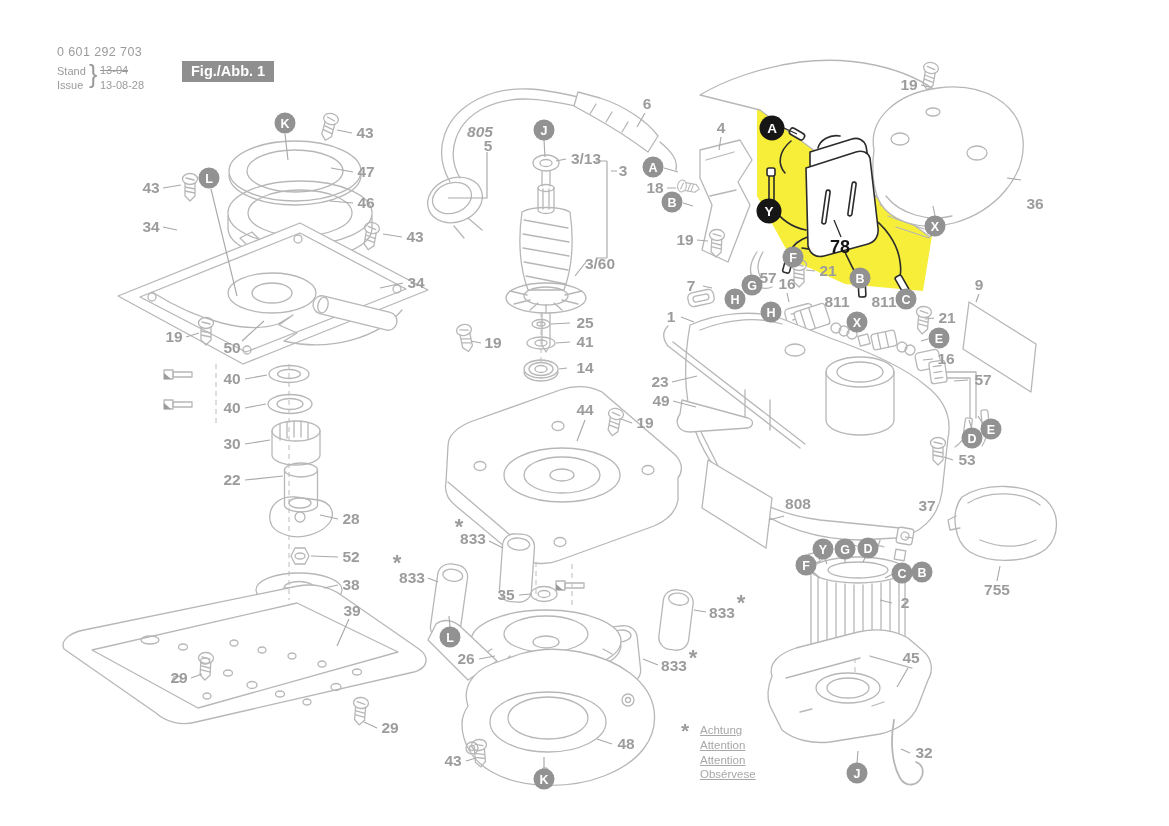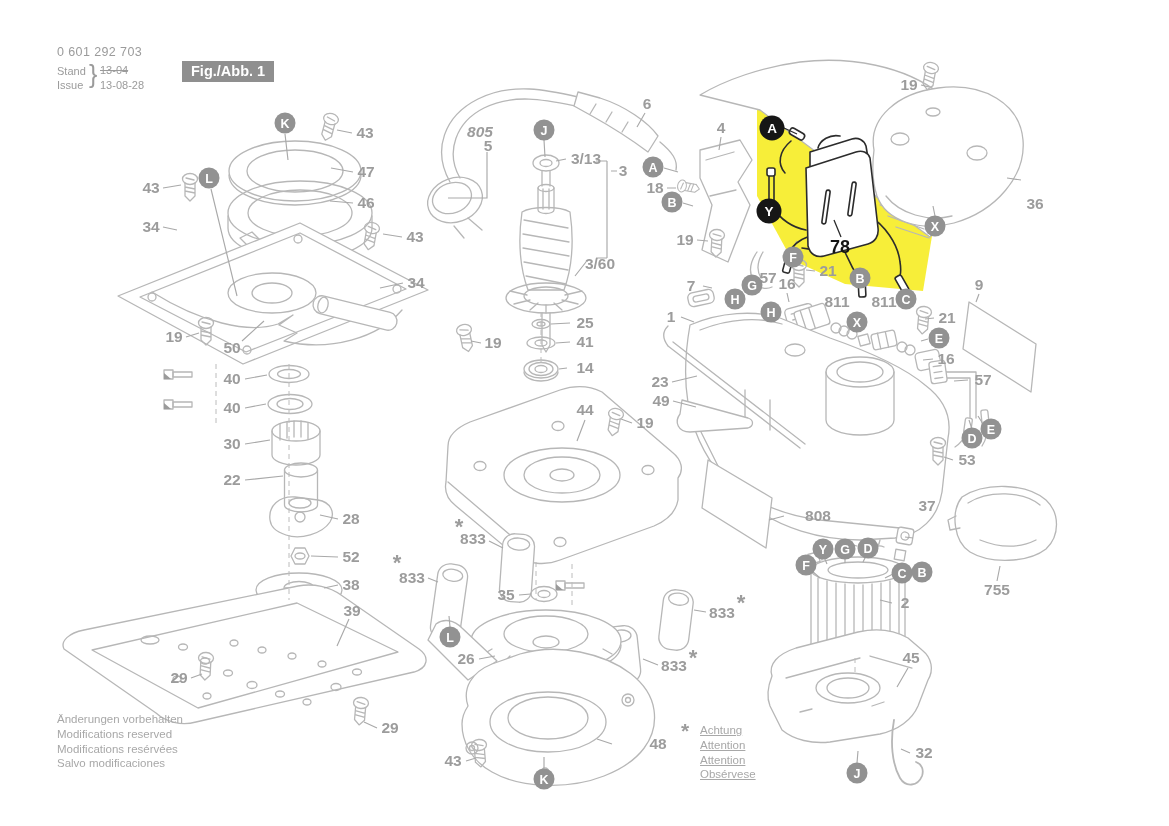--- a/index.html
+++ b/index.html
@@ -421,21 +421,21 @@
       <span class="lbl num" style="left: 493px; top: 343px;">19</span>
       <span class="lbl num" style="left: 585px; top: 410px;">44</span>
       <span class="lbl num" style="left: 645px; top: 423px;">19</span>
       <span class="lbl ast" style="left: 459px; top: 527px;">*</span>
       <span class="lbl num" style="left: 473px; top: 539px;">833</span>
       <span class="lbl num" style="left: 506px; top: 595px;">35</span>
       <span class="lbl num" style="left: 466px; top: 659px;">26</span>
       <span class="lbl cg" style="left: 450px; top: 637px;">L</span>
       <span class="lbl num" style="left: 674px; top: 666px;">833</span>
       <span class="lbl ast" style="left: 693px; top: 658px;">*</span>
-      <span class="lbl num" style="left: 658px; top: 744px;">48</span>
+      <span class="lbl num" style="left: 626px; top: 744px;">48</span>
       <span class="lbl num" style="left: 453px; top: 761px;">43</span>
       <span class="lbl cg" style="left: 544px; top: 779px;">K</span>
       <span class="lbl num" style="left: 722px; top: 613px;">833</span>
       <span class="lbl ast" style="left: 741px; top: 603px;">*</span>
       <span class="lbl num" style="left: 721px; top: 128px;">4</span>
       <span class="lbl cg" style="left: 653px; top: 167px;">A</span>
       <span class="lbl num" style="left: 655px; top: 188px;">18</span>
       <span class="lbl cg" style="left: 672px; top: 202px;">B</span>
       <span class="lbl num" style="left: 685px; top: 240px;">19</span>
       <span class="lbl num" style="left: 691px; top: 286px;">7</span>
@@ -457,21 +457,21 @@
       <span class="lbl num" style="left: 909px; top: 85px;">19</span>
       <span class="lbl num" style="left: 1035px; top: 180px; margin-top: 24px;">36</span>
       <span class="lbl cg" style="left: 935px; top: 226px;">X</span>
       <span class="lbl num" style="left: 979px; top: 285px;">9</span>
       <span class="lbl num" style="left: 947px; top: 318px;">21</span>
       <span class="lbl cg" style="left: 939px; top: 338px;">E</span>
       <span class="lbl num" style="left: 946px; top: 359px;">16</span>
       <span class="lbl num" style="left: 671px; top: 317px;">1</span>
       <span class="lbl num" style="left: 660px; top: 382px;">23</span>
       <span class="lbl num" style="left: 661px; top: 401px;">49</span>
-      <span class="lbl num" style="left: 798px; top: 516px; margin-left: 20px;">808</span>
+      <span class="lbl num" style="left: 798px; top: 504px;">808</span>
       <span class="lbl num" style="left: 983px; top: 380px;">57</span>
       <span class="lbl cg" style="left: 991px; top: 429px;">E</span>
       <span class="lbl cg" style="left: 972px; top: 438px;">D</span>
       <span class="lbl num" style="left: 967px; top: 460px;">53</span>
       <span class="lbl num" style="left: 927px; top: 506px;">37</span>
       <span class="lbl num" style="left: 997px; top: 590px;">755</span>
       <span class="lbl num" style="left: 905px; top: 603px;">2</span>
       <span class="lbl cg" style="left: 806px; top: 565px;">F</span>
       <span class="lbl cg" style="left: 823px; top: 549px;">Y</span>
       <span class="lbl cg" style="left: 845px; top: 549px;">G</span>
@@ -484,26 +484,20 @@
     </div>
 
   <div class="hdr" id="order-number">0 601 292 703</div>
   <div class="hdr" id="stand-label">Stand</div>
   <div class="hdr" id="issue-label">Issue</div>
   <div class="hdr" id="date-brace">}</div>
   <div class="hdr" id="old-date">13-04</div>
   <div class="hdr" id="new-date">13-08-28</div>
   <div id="fig-badge">Fig./Abb. 1</div>
 
-  <div class="noteblock" id="revision-notes">
-    <div>Änderungen vorbehalten</div>
-    <div>Modifications reserved</div>
-    <div>Modifications resérvées</div>
-    <div>Salvo modificaciones</div>
-  </div>
   <div id="attention-marker">*</div>
   <div class="noteblock" id="attention-notes">
     <div>Achtung</div>
     <div>Attention</div>
     <div>Attention</div>
     <div>Obsérvese</div>
   </div>
 </div>
 
 </body></html>

